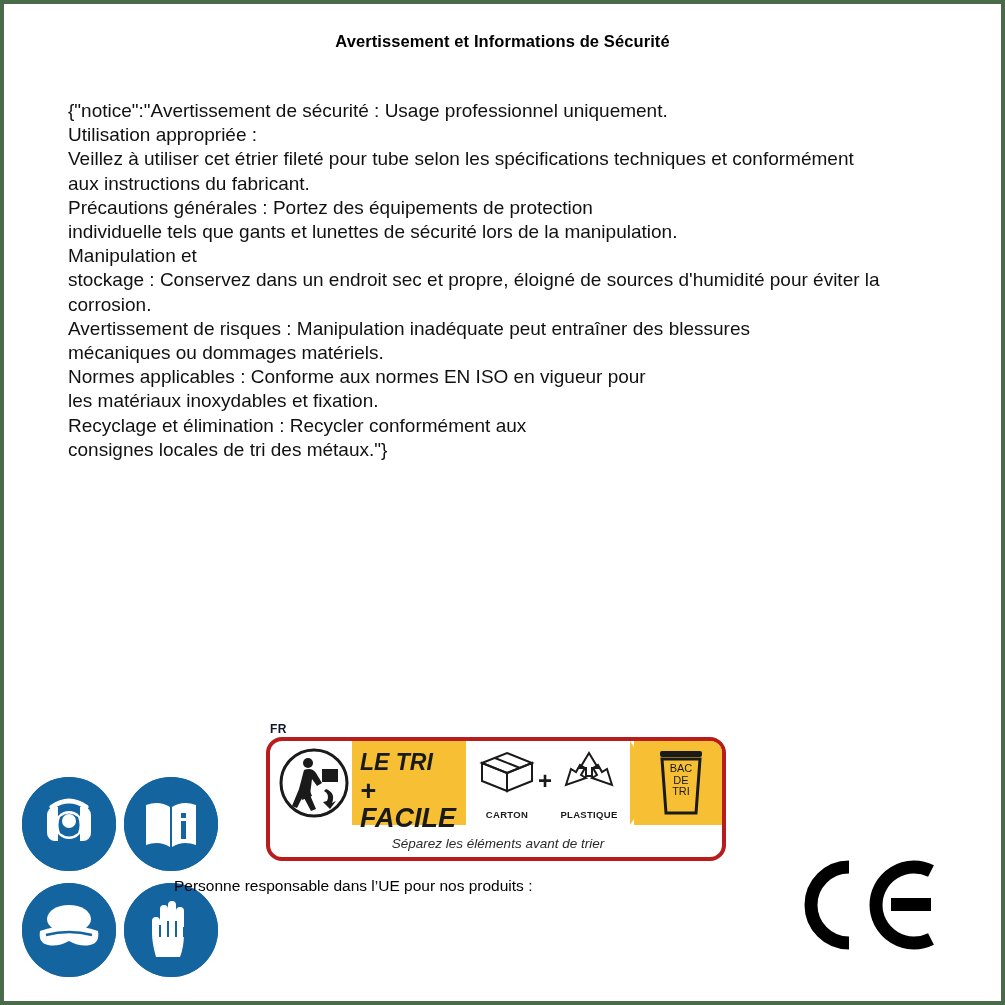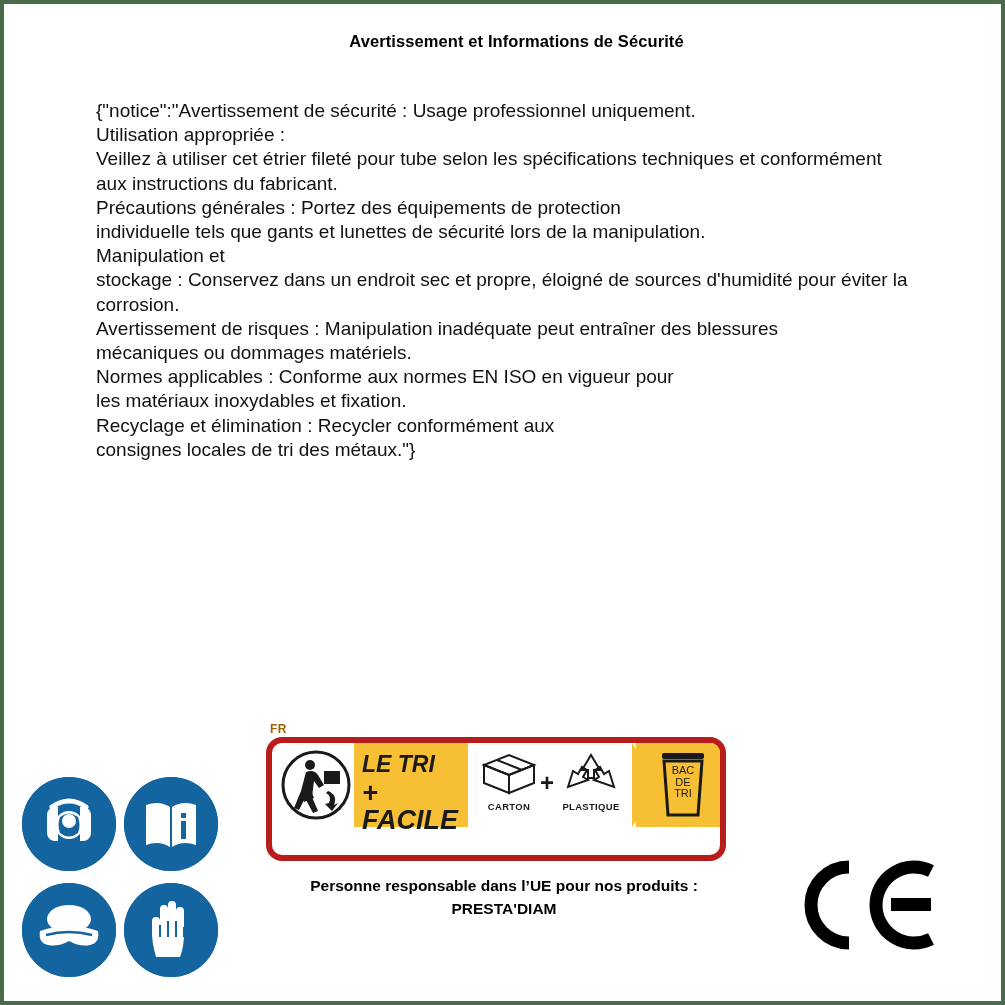--- a/index.html
+++ b/index.html
@@ -13,21 +13,20 @@
     font-family: "Liberation Sans", sans-serif;
     overflow: hidden;
   }
   #page {
     position: relative;
     width: 1005px;
     height: 1005px;
     box-sizing: border-box;
     border: 4px solid #4a6b4a;
     background: #ffffff;
-    padding-left: 28px;
   }
   #page-title {
     text-align: center;
     font-size: 16.5px;
     font-weight: bold;
     color: #000;
     margin-top: 28px;
     letter-spacing: 0.1px;
   }
   #notice-body {
@@ -68,30 +67,30 @@
     top: 718px;
     width: 460px;
     height: 140px;
   }
   #tri-fr {
     position: absolute;
     left: 4px;
     top: 0px;
     font-size: 12px;
     font-weight: bold;
-    color: #a16207;
+    color: #0f172a;
     letter-spacing: 0.5px;
   }
   #tri-box {
     position: absolute;
     left: 0;
     top: 15px;
     width: 460px;
     height: 124px;
-    border: 6px solid #b91c1c;
+    border: 4px solid #b91c1c;
     border-radius: 16px;
     background: #ffffff;
     overflow: hidden;
     box-sizing: border-box;
   }
   #tri-yellow {
     position: absolute;
     left: 82px;
     top: 0px;
     width: 376px;
@@ -149,21 +148,21 @@
     width: 74px;
     text-align: center;
   }
   #tri-carton { left: 200px; }
   #tri-plastique { left: 282px; }
   .tri-cap {
     font-size: 9.5px;
     font-weight: bold;
     color: #1a1a1a;
     letter-spacing: 0.3px;
-    margin-top: 2px;
+    margin-top: 12px;
   }
   #tri-plus {
     position: absolute;
     left: 268px;
     top: 26px;
     font-size: 24px;
     font-weight: bold;
     color: #1a1a1a;
   }
   #tri-bin {
@@ -195,23 +194,23 @@
     color: #2a2a2a;
     line-height: 34px;
   }
 
   
   #responsible {
     position: absolute;
     left: 170px;
     top: 870px;
     width: 660px;
-    text-align: center;
+    text-align: left;
     font-size: 15.5px;
-    font-weight: bold;
+    font-weight: normal;
     color: #000;
     line-height: 23px;
   }
 
   
   #ce-mark {
     position: absolute;
     right: 60px;
     bottom: 48px;
     width: 150px;
@@ -333,28 +332,28 @@
           <rect x="10" y="6" width="42" height="6" rx="2" fill="#1a1a1a"></rect>
           <path d="M12 14 h38 l-4 54 h-30 z" fill="none" stroke="#1a1a1a" stroke-width="3"></path>
         </svg>
         <div id="tri-bin-text">
           <div>BAC</div>
           <div>DE</div>
           <div>TRI</div>
         </div>
       </div>
 
+      <div id="tri-footer">Séparez les éléments avant de trier</div>
     </div>
   </div>
 
   <div id="responsible">
     <div>
       <span>Personne responsable dans l’</span><span>UE</span><span> pour nos produits :</span>
     </div>
-    <div>PRESTA'DIAM</div>
   </div>
 
   <div id="ce-mark">
     <svg width="150" height="96" viewBox="0 0 150 96" aria-hidden="true">
       <path d="M58 10 a38 38 0 1 0 0 76" fill="none" stroke="#000" stroke-width="13"></path>
       <path d="M140 14 a38 38 0 1 0 0 68" fill="none" stroke="#000" stroke-width="13"></path>
       <rect x="100" y="41" width="40" height="13" fill="#000"></rect>
     </svg>
   </div>
 

